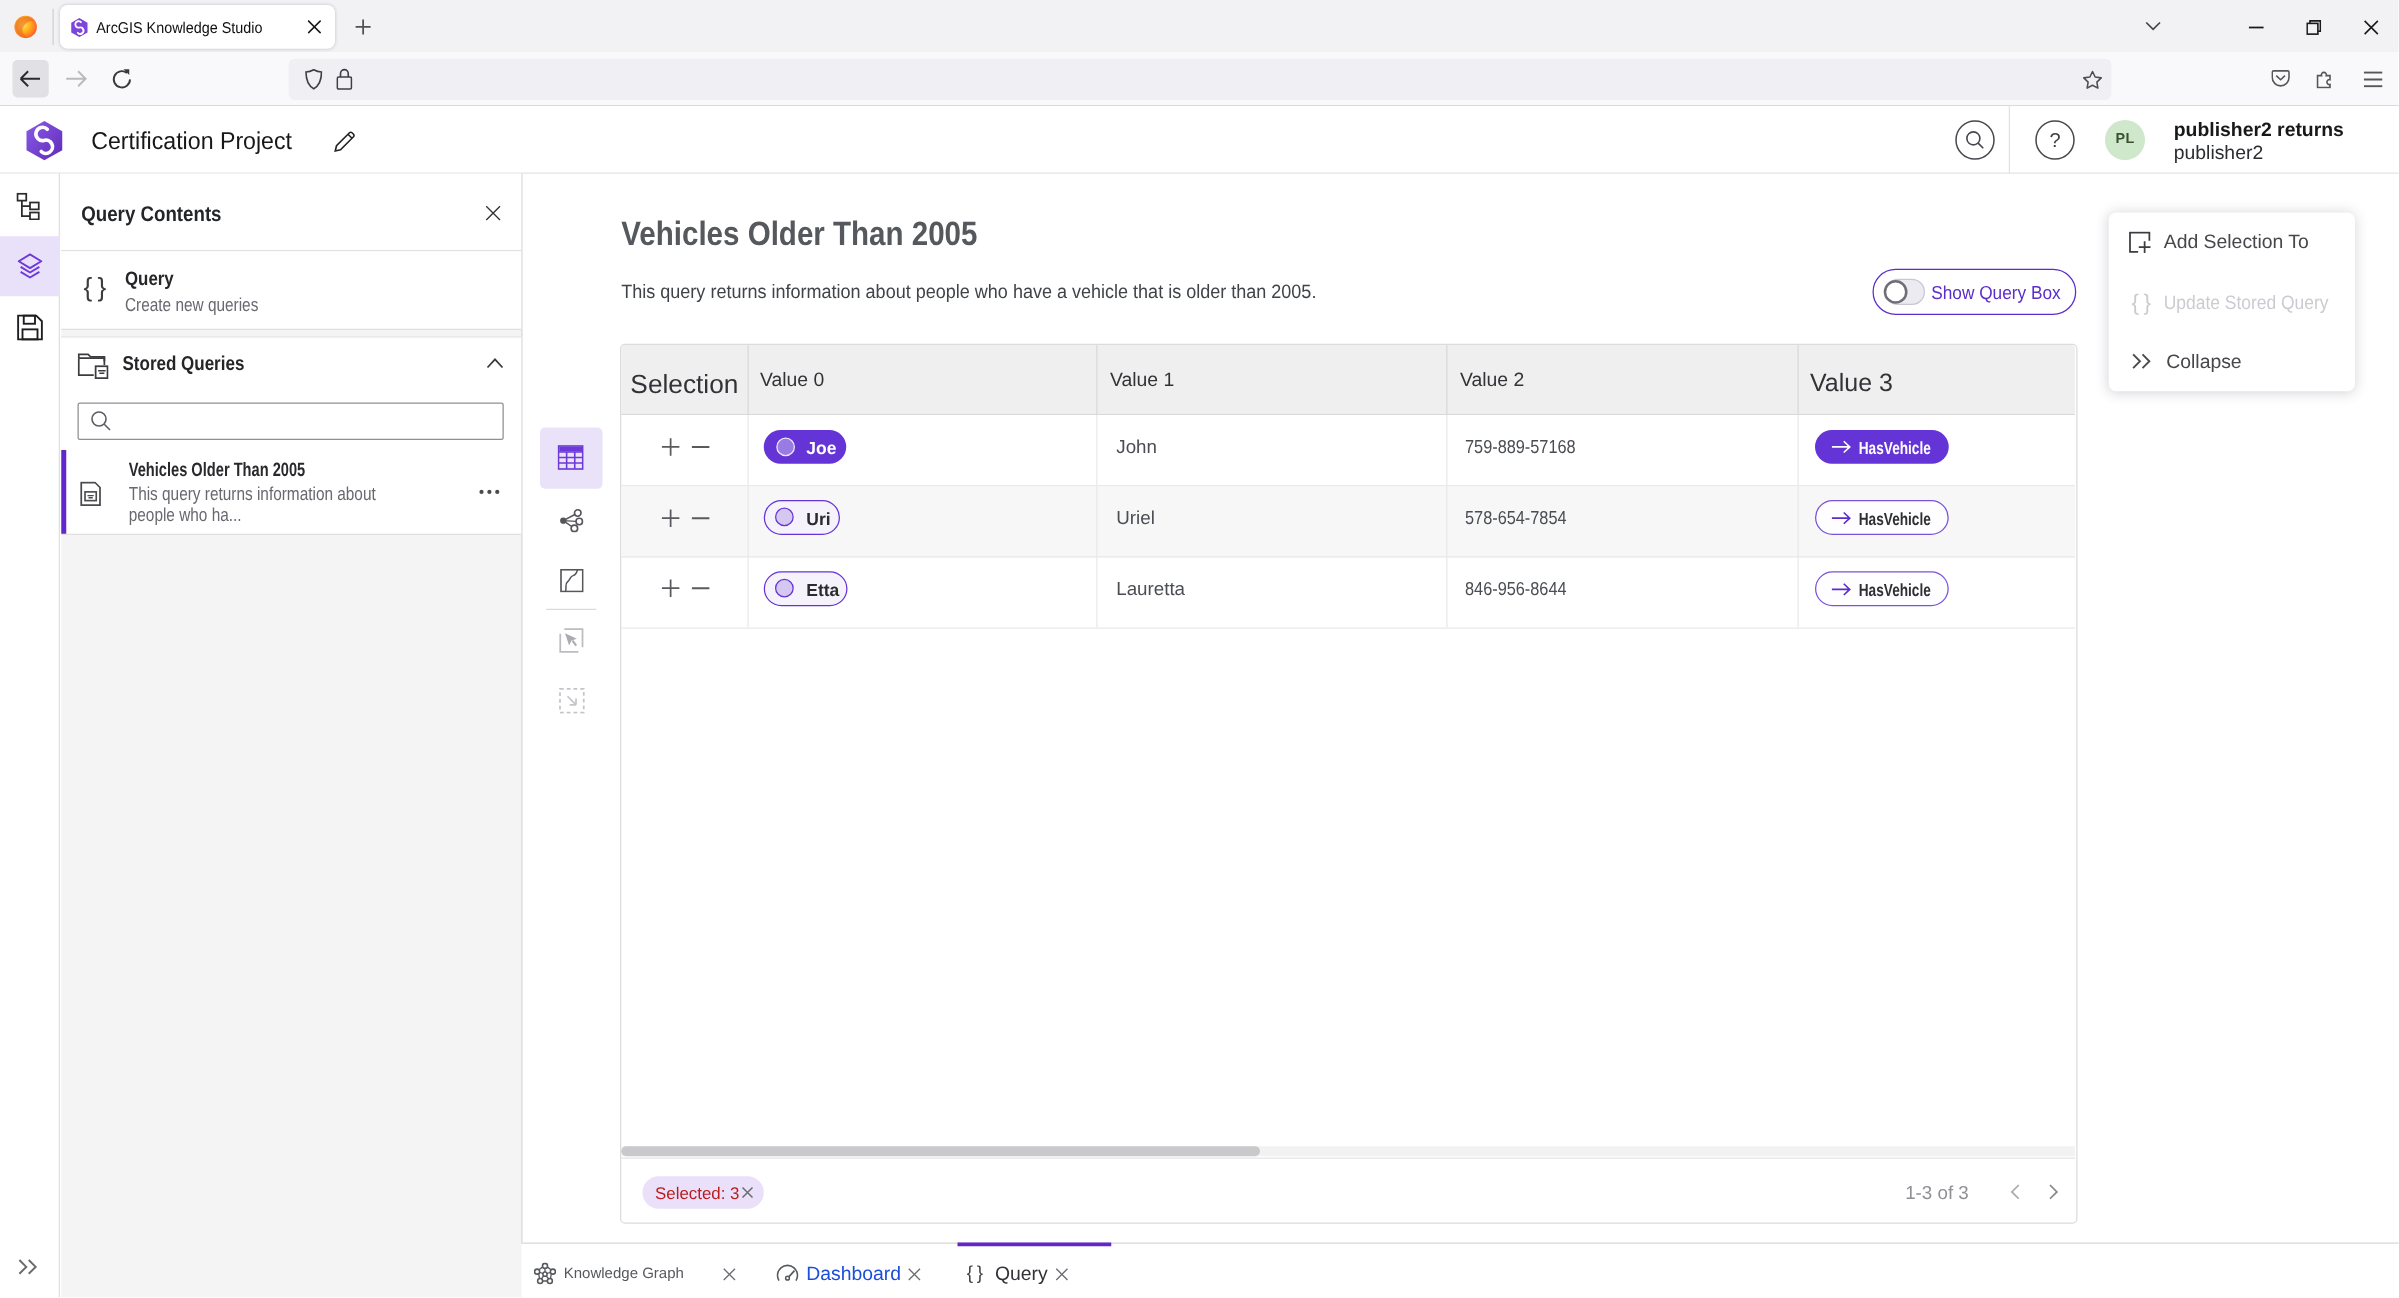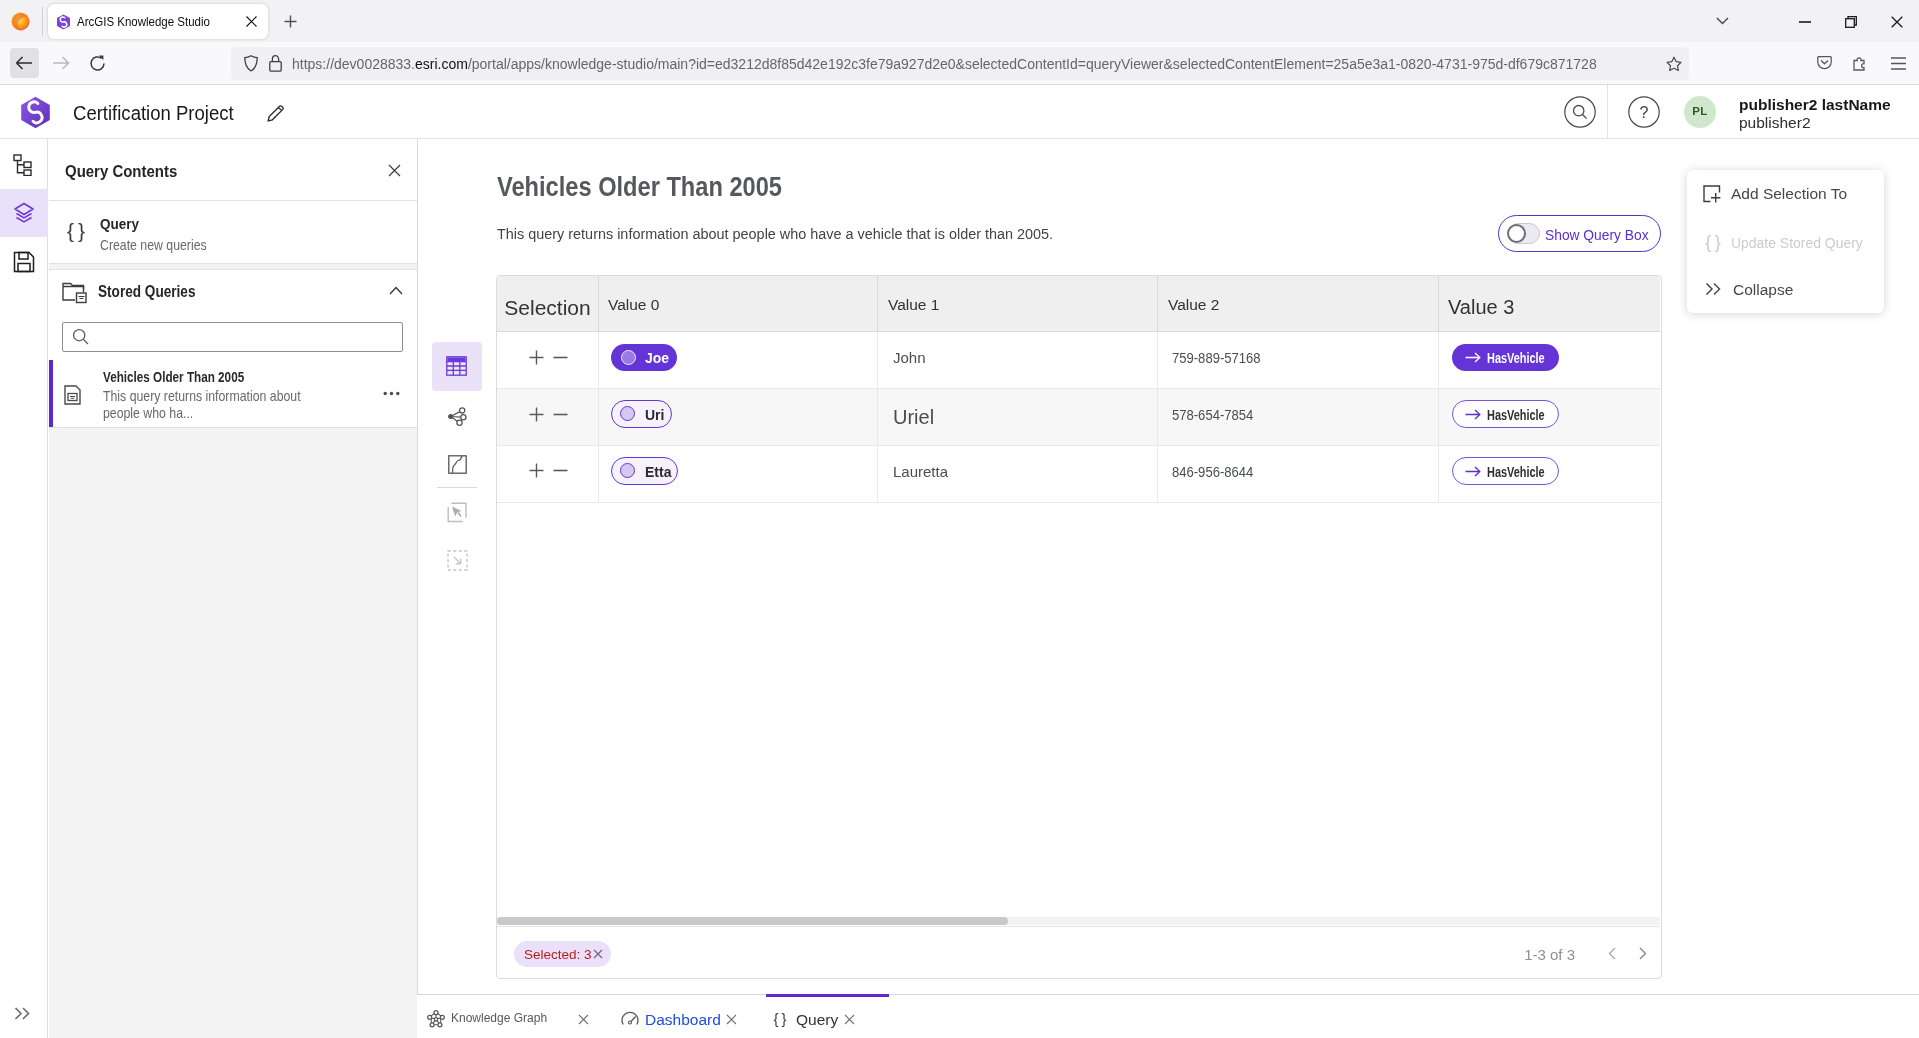--- a/index.html
+++ b/index.html
@@ -70,21 +70,20 @@
   </svg>
 
   <div class="abs" style="left:231px;top:47px;width:1458px;height:33px;background:#f0f0f4;border-radius:5px;"></div>
   <svg class="abs" style="left:244px;top:55px;" width="14" height="17" viewBox="0 0 14 17">
       <path d="M7 0.8 C 9 2 11.5 2.6 13.2 2.6 C 13.2 9 11.5 13.5 7 16 C 2.5 13.5 0.8 9 0.8 2.6 C 2.5 2.6 5 2 7 0.8 Z" fill="none" stroke="#3e3e44" stroke-width="1.3"></path>
     </svg>
   <svg class="abs" style="left:269px;top:54px;" width="13" height="18" viewBox="0 0 13 18">
     <rect x="0.8" y="7.6" width="11.4" height="9.6" rx="1.2" fill="none" stroke="#3e3e44" stroke-width="1.3"></rect>
     <path d="M3.4 7.6 V4.8 A3.1 3.1 0 0 1 9.6 4.8 V7.6" fill="none" stroke="#3e3e44" stroke-width="1.3"></path>
   </svg>
-  <div class="abs" style="left:292px;top:56px;font-size:14px;color:#65656e;white-space:nowrap;">https://dev0028833.<span style="color:#121214;">esri.com</span>/portal/apps/knowledge-studio/main?id=ed3212d8f85d42e192c3fe79a927d2e0&amp;selectedContentId=queryViewer&amp;selectedContentElement=25a5e3a1-0820-4731-975d-df679c871728</div>
   <svg class="abs" style="left:1666px;top:56px;" width="16" height="16" viewBox="0 0 16 16">
       <path d="M8 1.2 L10.1 5.6 L15 6.3 L11.5 9.7 L12.3 14.5 L8 12.2 L3.7 14.5 L4.5 9.7 L1 6.3 L5.9 5.6 Z" fill="none" stroke="#4e4e54" stroke-width="1.25" stroke-linejoin="round"></path>
     </svg>
   <svg class="abs" style="left:1817px;top:56px;" width="15" height="14" viewBox="0 0 15 14">
     <path d="M0.8 1.6 A 1 1 0 0 1 1.8 0.7 H13.2 A 1 1 0 0 1 14.2 1.6 V6 A 6.7 6.7 0 0 1 0.8 6 Z" fill="none" stroke="#55555c" stroke-width="1.25"></path>
     <path d="M4 4.5 L7.5 7.8 L11 4.5" fill="none" stroke="#55555c" stroke-width="1.25"></path>
   </svg>
   <svg class="abs" style="left:1853px;top:55px;" width="15" height="16" viewBox="0 0 15 16">
     <path d="M1 5.5 H4.2 A2 2 0 1 1 8 5.5 H11 V8.7 A2 2 0 1 0 11 12.6 V15 H1 Z" fill="none" stroke="#55555c" stroke-width="1.3"></path>
   </svg>
@@ -112,21 +111,21 @@
     <circle cx="14.7" cy="14.7" r="5.2" fill="none" stroke="#46484c" stroke-width="1.3"></circle>
     <path d="M18.5 18.5 L22.6 22.6" stroke="#46484c" stroke-width="1.3"></path>
   </svg>
   <div class="abs" style="left:1607px;top:85px;width:1px;height:54px;background:#e1e3e6;"></div>
   <svg class="abs" style="left:1628px;top:96px;" width="32" height="32" viewBox="0 0 32 32">
     <circle cx="16" cy="16" r="15.2" fill="none" stroke="#46484c" stroke-width="1.2"></circle>
     <text x="16" y="21.5" font-size="16" fill="#3c3e42" text-anchor="middle" font-family="Liberation Sans">?</text>
   </svg>
   <div class="abs" style="left:1684px;top:96px;width:32px;height:32px;border-radius:50%;background:#cfe7cb;"></div>
   <div class="abs" style="left:1684px;top:105px;width:32px;text-align:center;font-size:11.5px;font-weight:bold;color:#39512f;letter-spacing:.3px;">PL</div>
-  <div class="abs" style="left:1739px;top:96px;font-size:15.5px;font-weight:bold;color:#17181a;">publisher2 lastName</div>
+  <div class="abs" style="left:1739px;top:96px;font-size:15.5px;font-weight:bold;color:#17181a;">publisher2 returns</div>
   <div class="abs" style="left:1739px;top:114px;font-size:15.5px;color:#2c2d30;">publisher2</div>
 
   <div class="abs" style="left:0;top:139px;width:48px;height:899px;background:#fff;border-right:1px solid #dfdfe3;"></div>
   <div class="abs" style="left:0;top:189px;width:48px;height:48px;background:#e9e0fa;"></div>
 
   <svg class="abs" style="left:13px;top:154px;" width="22" height="22" viewBox="0 0 22 22">
     <rect x="1" y="1" width="7" height="5.5" fill="none" stroke="#2b2b2e" stroke-width="1.4"></rect>
     <rect x="11" y="8" width="7" height="5.5" fill="none" stroke="#2b2b2e" stroke-width="1.4"></rect>
     <rect x="11" y="16" width="7" height="5.5" fill="none" stroke="#2b2b2e" stroke-width="1.4"></rect>
     <path d="M4.5 6.5 V10.8 H11 M4.5 10.8 V18.8 H11" fill="none" stroke="#2b2b2e" stroke-width="1.4"></path>
@@ -268,21 +267,21 @@
 
   <svg class="abs" style="left:529px;top:407px;" width="15" height="15" viewBox="0 0 15 15">
       <path d="M7.5 0.5 V14.5 M0.5 7.5 H14.5" stroke="#5a5a5e" stroke-width="1.4"></path>
     </svg>
   <svg class="abs" style="left:553px;top:413px;" width="15" height="3" viewBox="0 0 15 3">
       <path d="M0.5 1.5 H14.5" stroke="#5a5a5e" stroke-width="1.6"></path>
     </svg>
   <div class="abs" style="left:611px;top:400px;width:61px;height:28px;background:#f5f2fc;border:1.5px solid #6434d6;border-radius:14px;"></div>
   <div class="abs" style="left:620px;top:406px;width:15px;height:15px;border-radius:50%;background:#d5c8f0;border:1.5px solid #6434d6;"></div>
   <div class="abs" style="left:645px;top:407px;font-size:14px;font-weight:bold;color:#2b2b2e;">Uri</div>
-  <div class="abs" style="left:893px;top:406px;font-size:20px;color:#4a4d52;">Uriel</div>
+  <div class="abs" style="left:893px;top:406px;font-size:15px;color:#4a4d52;">Uriel</div>
   <div class="abs" style="left:1172px;top:406px;font-size:15px;color:#4a4d52;transform:scaleX(.87);transform-origin:0 50%;white-space:nowrap;">578-654-7854</div>
   <div class="abs" style="left:1452px;top:400px;width:107px;height:28px;background:#fefdff;border:1.5px solid #7a52d9;border-radius:14px;"></div>
   <svg class="abs" style="left:1465px;top:409px;" width="16" height="11" viewBox="0 0 16 11">
       <path d="M0.5 5.5 H14.5 M10 1 L14.8 5.5 L10 10" stroke="#5c2dcb" stroke-width="1.3" fill="none"></path>
     </svg>
   <div class="abs" style="left:1487px;top:407px;font-size:14px;font-weight:bold;color:#2f2f33;transform:scaleX(.78);transform-origin:0 50%;white-space:nowrap;">HasVehicle</div>
 
   <svg class="abs" style="left:529px;top:463px;" width="15" height="15" viewBox="0 0 15 15">
       <path d="M7.5 0.5 V14.5 M0.5 7.5 H14.5" stroke="#5a5a5e" stroke-width="1.4"></path>
     </svg>

